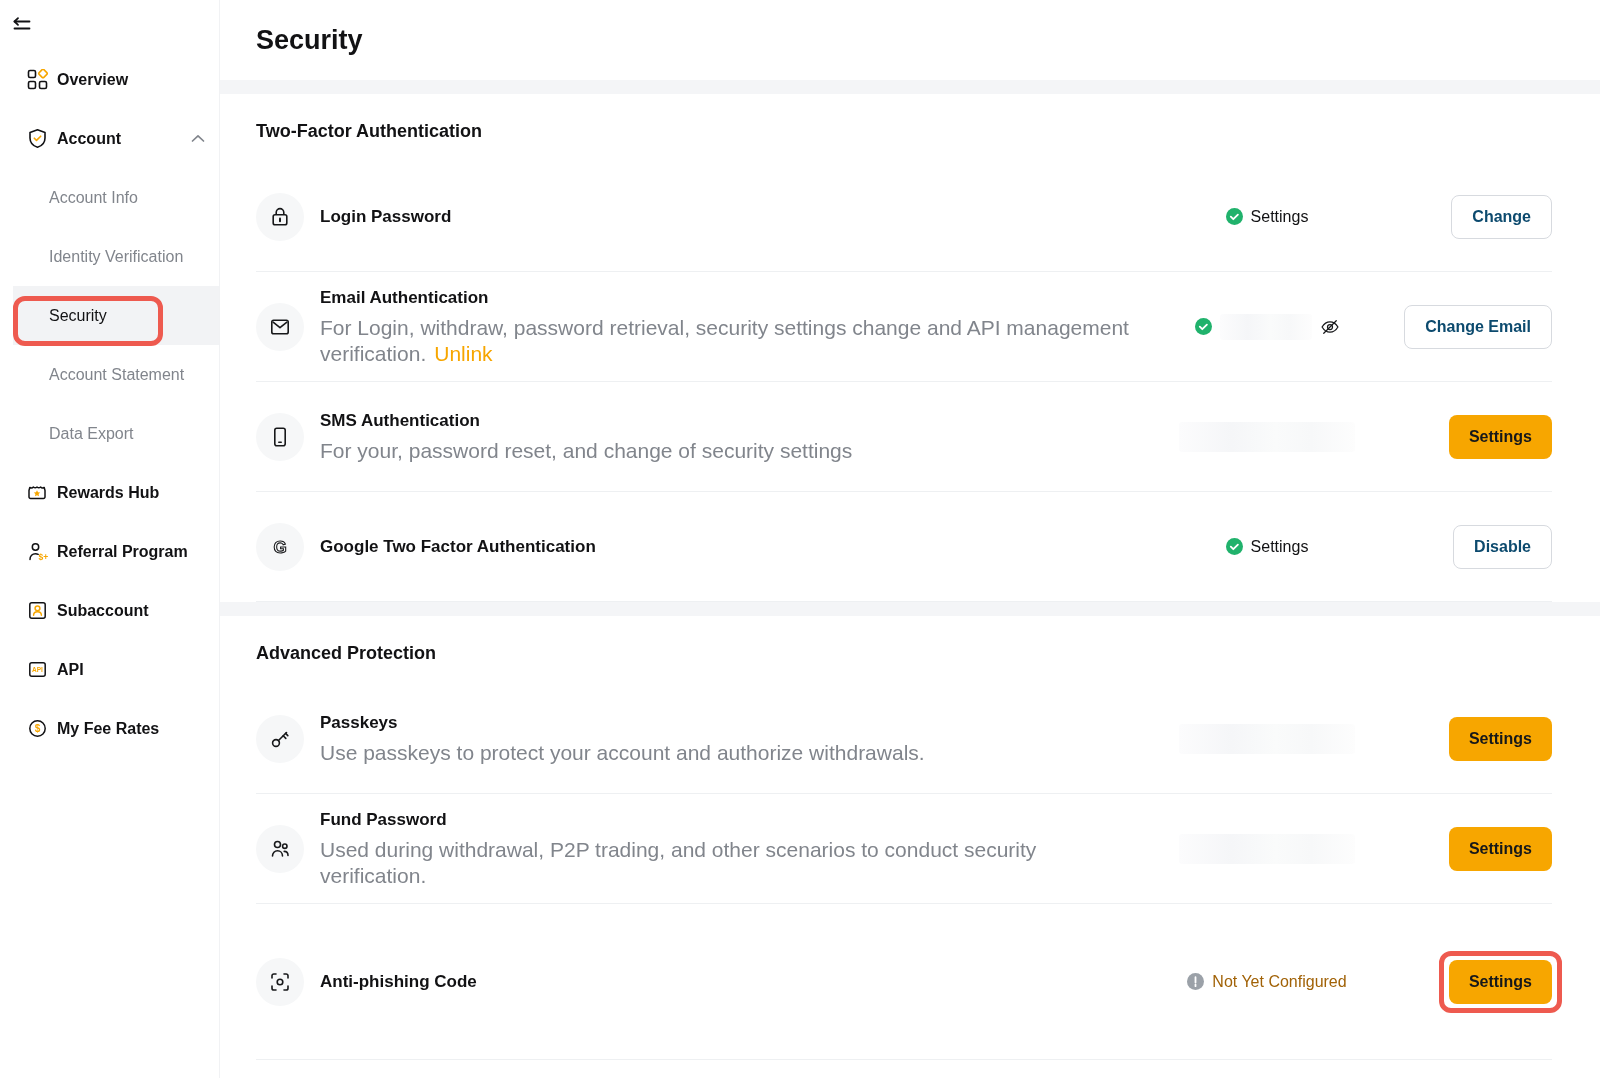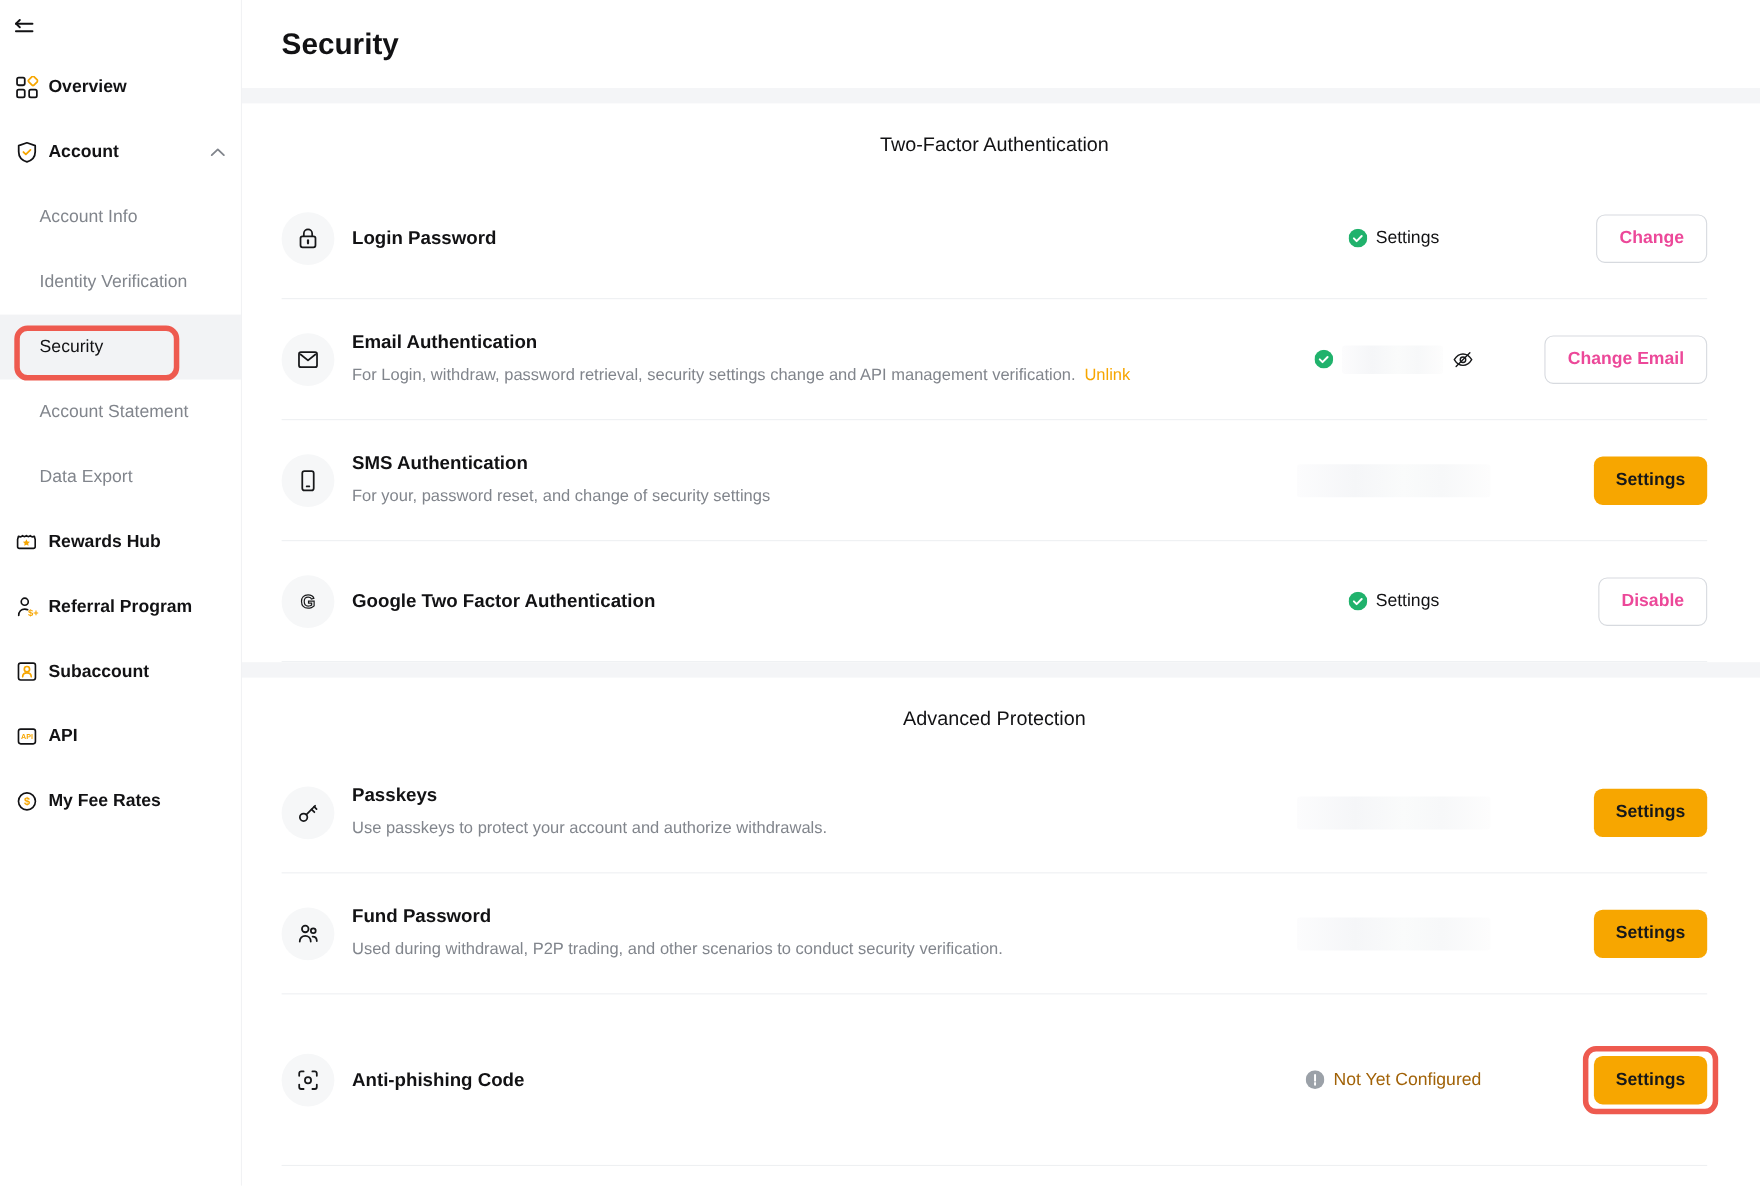--- a/index.html
+++ b/index.html
@@ -4,55 +4,55 @@
 <style>
   * { margin:0; padding:0; box-sizing:border-box; }
   html,body { width:1600px; height:1078px; overflow:hidden; background:#fff;
     font-family:"Liberation Sans","DejaVu Sans",sans-serif; color:#121214; }
   .app { display:flex; width:1600px; height:1078px; }
 
   
   .sidebar { position:relative; width:220px; flex:0 0 220px; border-right:1px solid #f1f2f4; background:#fff; }
   .collapse-btn { height:50px; display:flex; align-items:center; padding-left:12px; cursor:pointer; }
   .nav-item { position:relative; height:59px; display:flex; align-items:center; padding:0 14px 0 13px;
-    font-size:16px; font-weight:600; cursor:pointer; }
+    font-size:16px; font-weight:600; cursor:pointer;margin-left:13px; }
   .nav-icon { width:22px; height:22px; margin-right:9px; display:flex; align-items:center; justify-content:center; }
   .nav-label { white-space:nowrap; }
   .nav-item .chevron { margin-left:auto; display:flex; }
   .nav-item.sub { padding-left:36px; font-weight:400; color:#81858c; }
   .nav-item.sub.active { background:#f2f3f5; color:#121214; font-weight:500; }
   .annotation-sidebar { position:absolute; left:13px; top:296px; width:150px; height:50px;
     border:5px solid #ee5a4f; border-radius:12px; pointer-events:none; z-index:5; }
 
   
   .main { flex:1; display:flex; flex-direction:column; background:#fff; }
   .main-header { height:80px; display:flex; align-items:center; padding-left:36px; }
   .page-title { font-size:27px; font-weight:700; }
   .band { height:14px; background:#f4f5f7; flex:0 0 auto; }
   .section { padding:0 48px 0 36px; }
-  .section-heading { font-size:18px; font-weight:400; padding:27px 0 20px 0;text-align:center; }
+  .section-heading { font-size:18px; font-weight:700; padding:27px 0 20px 0; }
   .row { display:flex; align-items:center; height:110px; border-bottom:1px solid #eef0f2;justify-content:space-between; }
   .row.tall { height:156px; }
   .row:last-child { border-bottom:1px solid #eef0f2; }
   .row-icon-circle { width:48px; height:48px; border-radius:50%; background:#f6f7f8; flex:0 0 48px;
     display:flex; align-items:center; justify-content:center; }
   .row-main { flex:1; padding-left:16px; padding-right:20px; }
   .row-title { font-size:17px; font-weight:700; line-height:24px; }
-  .row-desc { font-size:15px; color:#81858c; line-height:26px; margin-top:5px; max-width:820px; }
+  .row-desc { font-size:21px; color:#81858c; line-height:26px; margin-top:5px; max-width:820px; }
   .desc-link { color:#f7a600; font-weight:500; margin-left:8px; cursor:pointer; }
   .status { width:180px; margin-right:55px; display:flex; align-items:center; justify-content:center; gap:8px; flex:0 0 auto; }
   .status-text { font-size:16px; color:#121214; }
   .status-text.muted { color:#a16207; }
   .blur-bar { height:30px; width:176px; border-radius:3px;
     background:linear-gradient(90deg,#fcfcfd 0%,#f5f6f8 30%,#fafbfb 55%,#f7f8f9 75%,#fdfdfd 100%); }
   .blur-bar.small { width:92px; height:26px; }
   .btn-col { width:140px; flex:0 0 140px; display:flex; justify-content:flex-end; position:relative; }
   .btn { height:44px; padding:0 20px; border-radius:8px; font-size:16px; font-weight:700;
     font-family:inherit; cursor:pointer; white-space:nowrap; }
-  .btn.outline { background:#fff; border:1px solid #d7dadf; color:#ec4899; }
+  .btn.outline { background:#fff; border:1px solid #d7dadf; color:#0c4a6e; }
   .btn.primary { background:#f7a600; border:none; color:#16181a; }
   .btn-wrap { position:relative; }
   .annotation-btn { position:absolute; left:-10px; top:-9px; right:-10px; bottom:-9px;
     border:5px solid #ee5a4f; border-radius:12px; pointer-events:none; z-index:5; }
   svg { display:block; }
 </style>
 </head>
 <body>
 
 <div class="app">

